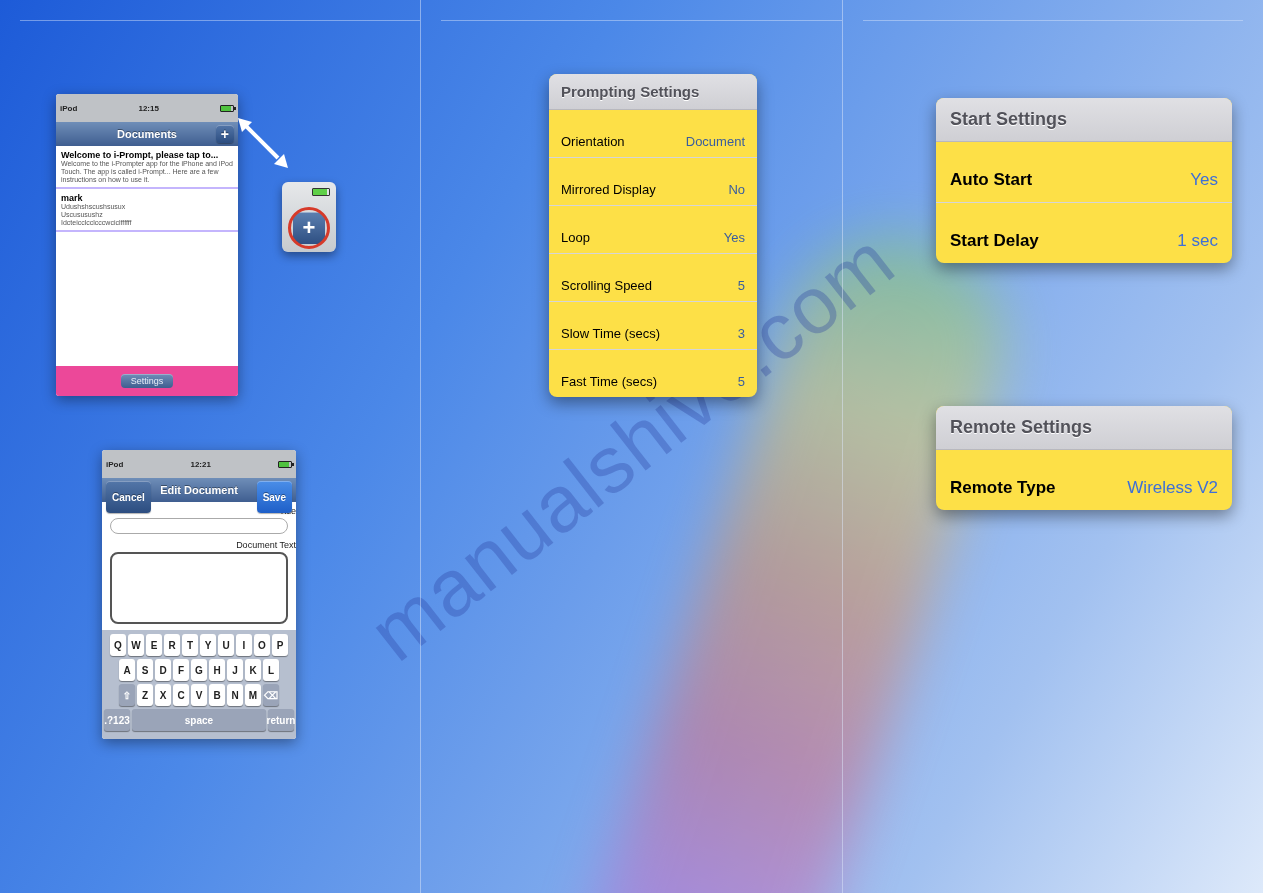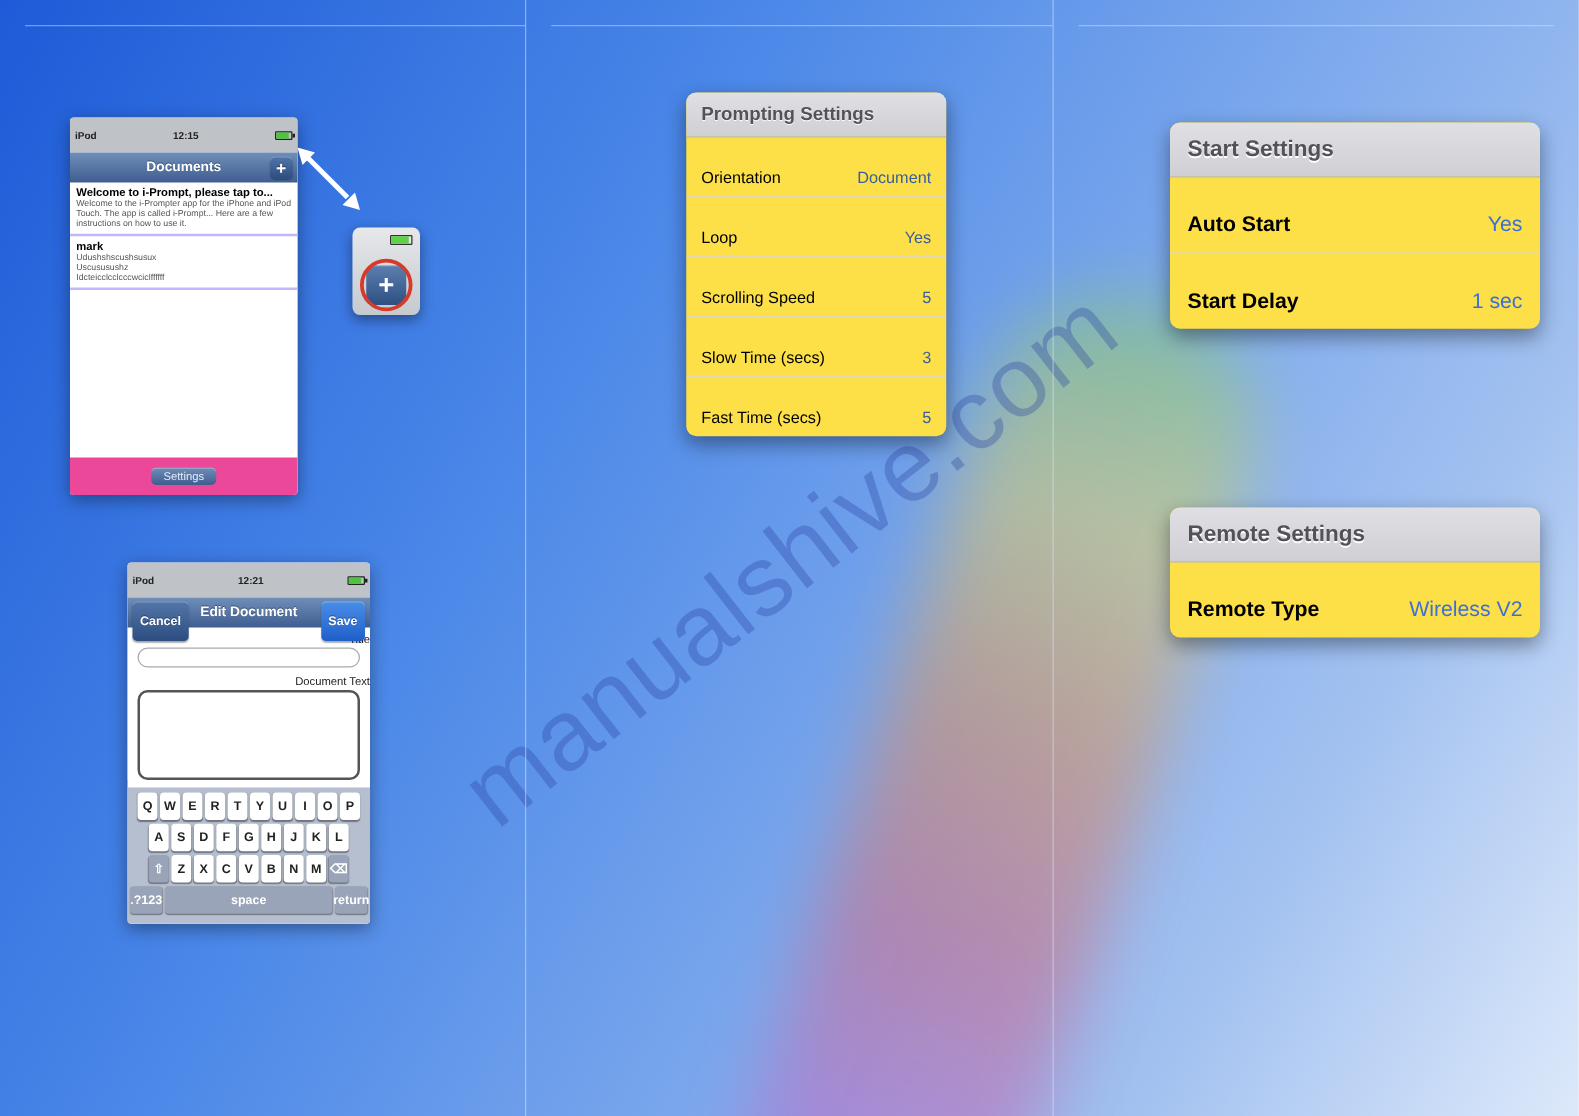--- a/index.html
+++ b/index.html
@@ -220,20 +220,24 @@
 </div>
 
 <div class="settings-card" id="prompting">
   <div class="hdr">Prompting Settings</div>
   <div>
       <div class="srow">
         <span class="lbl">Orientation</span>
         <span class="val">Document</span>
       </div>
       <div class="srow">
+        <span class="lbl">Mirrored Display</span>
+        <span class="val">No</span>
+      </div>
+      <div class="srow">
         <span class="lbl">Loop</span>
         <span class="val">Yes</span>
       </div>
       <div class="srow">
         <span class="lbl">Scrolling Speed</span>
         <span class="val">5</span>
       </div>
       <div class="srow">
         <span class="lbl">Slow Time (secs)</span>
         <span class="val">3</span>

